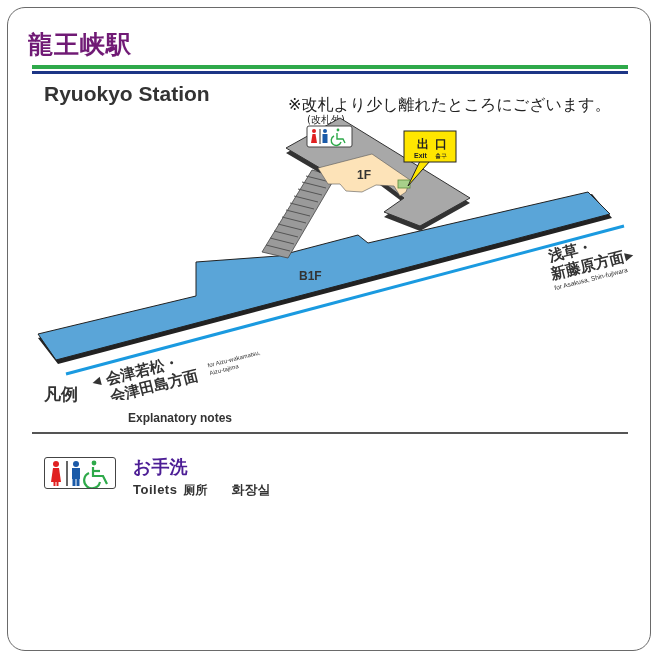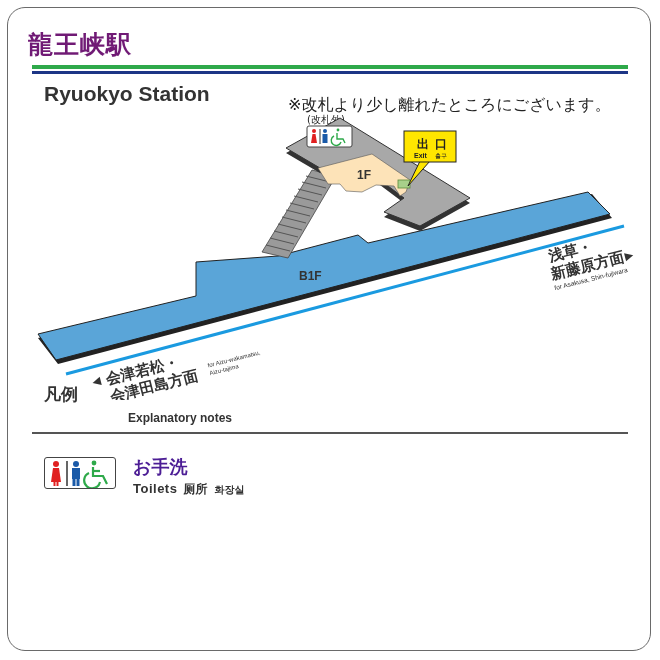--- a/index.html
+++ b/index.html
@@ -19,21 +19,21 @@
   .legend-head { position: absolute; left: 44px; top: 383px; font-size: 17px; font-weight: bold; color: #333; }
   .legend-head-en { position: absolute; left: 98px; top: 411px; font-size: 12px; font-weight: bold; color: #333;
                     font-family: "Liberation Sans", sans-serif; margin-left: 30px; }
   .legend-rule { position: absolute; left: 32px; top: 432px; width: 596px; height: 2px; background: #555; }
   .legend-icon { position: absolute; left: 44px; top: 457px; width: 72px; height: 32px;
                  border: 1.5px solid #444; border-radius: 3px; box-sizing: border-box; background: #fff; }
   .legend-jp { position: absolute; left: 133px; top: 455px; font-size: 18px; font-weight: bold; color: #4c1d95; }
   .legend-en { position: absolute; left: 133px; top: 481px; font-size: 13px; font-weight: bold; color: #333;
                font-family: "Liberation Sans", sans-serif; letter-spacing: 0.5px; }
   .legend-cn { font-size: 12px; margin-left: 6px; letter-spacing: 0; font-family: "DejaVu Sans", sans-serif; }
-  .legend-ko { font-size: 10px; margin-left: 7px; letter-spacing: 0; font-family: "DejaVu Sans", sans-serif; }
+  .legend-ko { font-size: 13px; margin-left: 24px; letter-spacing: 0; font-family: "DejaVu Sans", sans-serif; }
 </style>
 </head>
 <body>
 
 <div class="frame"></div>
 
 <div class="title-jp">龍王峡駅</div>
 <div class="line-green"></div>
 <div class="line-blue"></div>
 <div class="title-en">Ryuokyo Station</div>

